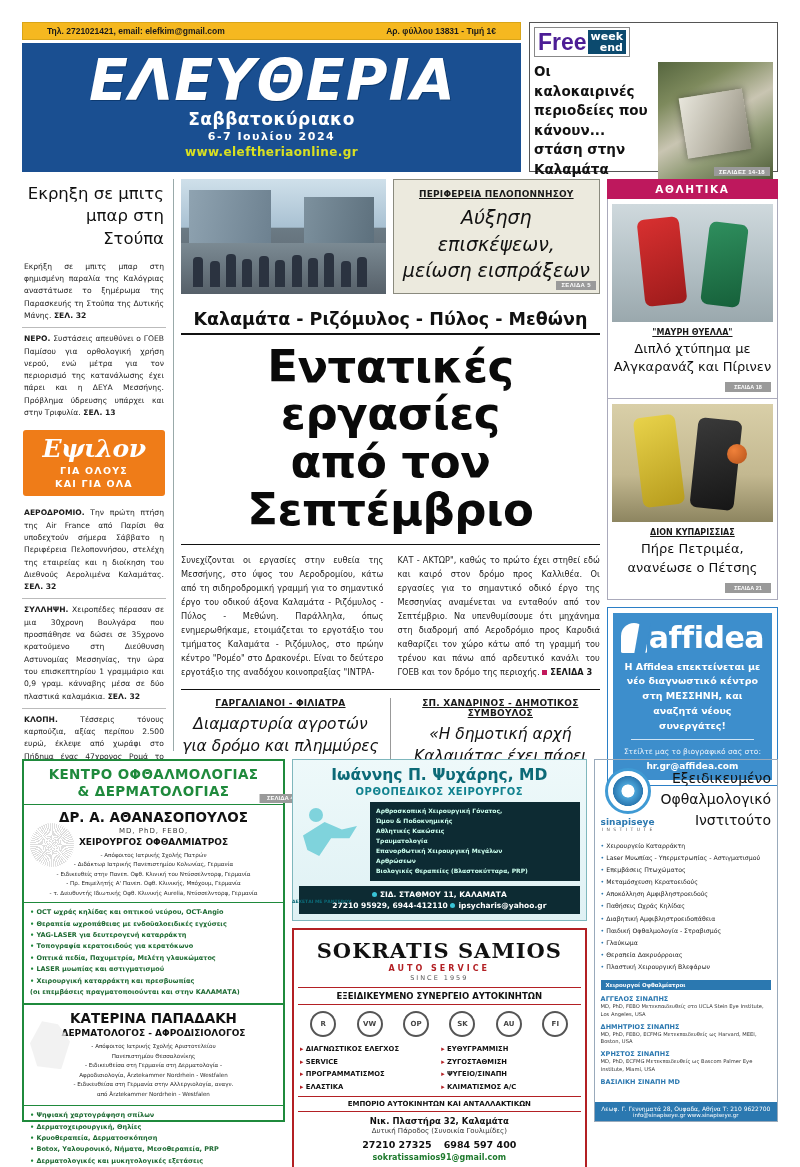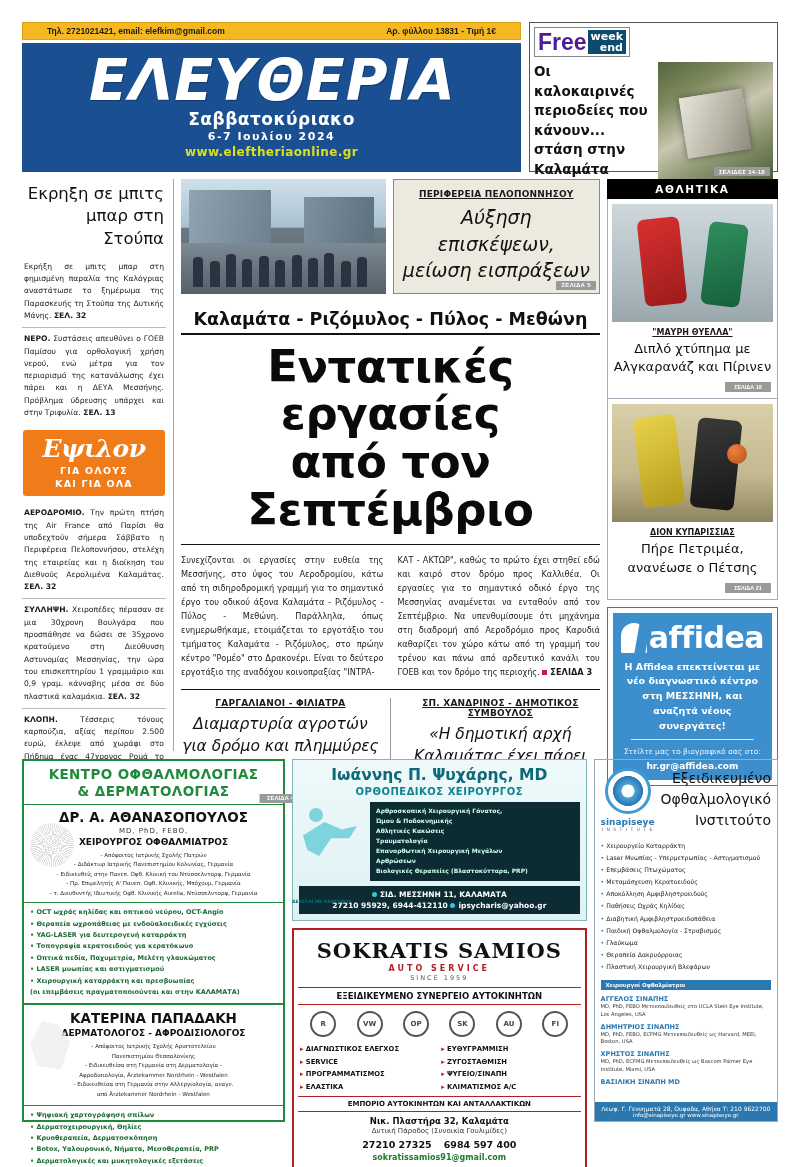--- a/index.html
+++ b/index.html
@@ -206,21 +206,21 @@
   .teaser + .teaser { border-left: 1px solid #999; padding-left: 10px; }
   .teaser-head {
     text-align: center; font-size: 15.5px; font-style: italic; line-height: 1.42;
     color: #111; margin-top: 5px; font-family: "DejaVu Sans", sans-serif;
   }
   .tag-c { position:absolute; left:50%; transform:translateX(-50%); bottom:0;
     background:#9a9a9a; color:#fff; font-size:6px; font-weight:bold; padding:1.5px 7px; }
 
   
   .sports-hd {
-    background: #000000; color:#fff; text-align:center; font-size: 10.5px;
+    background: #be185d; color:#fff; text-align:center; font-size: 10.5px;
     font-weight: bold; letter-spacing: 1.6px; padding: 4px 0;
     font-family: "DejaVu Sans", sans-serif;
   }
   .sp-card { border: 1px solid #aab; border-top: none; padding: 5px 4px 6px 4px; position: relative; }
   .sp-photo { width: 100%; height: 118px; position: relative; overflow: hidden; background: #b9c4c9; }
   .sp-photo.football { background: linear-gradient(#cfd9dd 0%, #b2bfc4 55%, #9aa8ad 100%); }
   .sp-photo.basket { background: linear-gradient(#d9cfa8 0%, #c3b890 60%, #8d8560 100%); }
   .sp-photo .p1 { position:absolute; left:18%; top:12%; width:26%; height:74%;
     background: linear-gradient(160deg,#d83030,#9d1b1b); border-radius: 7px; transform: rotate(-6deg); }
   .sp-photo .p2 { position:absolute; right:18%; top:16%; width:24%; height:70%;
@@ -620,21 +620,21 @@
             <div>Ώμου &amp; Ποδοκνημικής</div>
             <div>Αθλητικές Κακώσεις</div>
             <div>Τραυματολογία</div>
             <div>Επανορθωτική Χειρουργική Μεγάλων</div>
             <div>Αρθρώσεων</div>
             <div>Βιολογικές Θεραπείες (Βλαστοκύτταρα, PRP)</div>
           </div>
         </div>
         <div class="vtab">ΔΕΧΕΤΑΙ ΜΕ ΡΑΝΤΕΒΟΥ</div>
         <div class="ortho-bar">
-          <div><span class="dot"></span><span>ΣΙΔ. ΜΕΣΣΗΝΗ 11, ΚΑΛΑΜΑΤΑ</span></div>
+          <div><span class="dot"></span><span>ΣΙΔ. ΣΤΑΘΜΟΥ 11, ΚΑΛΑΜΑΤΑ</span></div>
           <div><span>27210 95929, 6944-412110</span> <span class="dot"></span><span>ipsycharis@yahoo.gr</span></div>
         </div>
       </div>
 
       <div class="sok">
         <div class="sok-top">
           <div class="sok-name">SOKRATIS SAMIOS</div>
           <div class="sok-sub">AUTO SERVICE</div>
           <div class="sok-since">SINCE 1959</div>
         </div>

